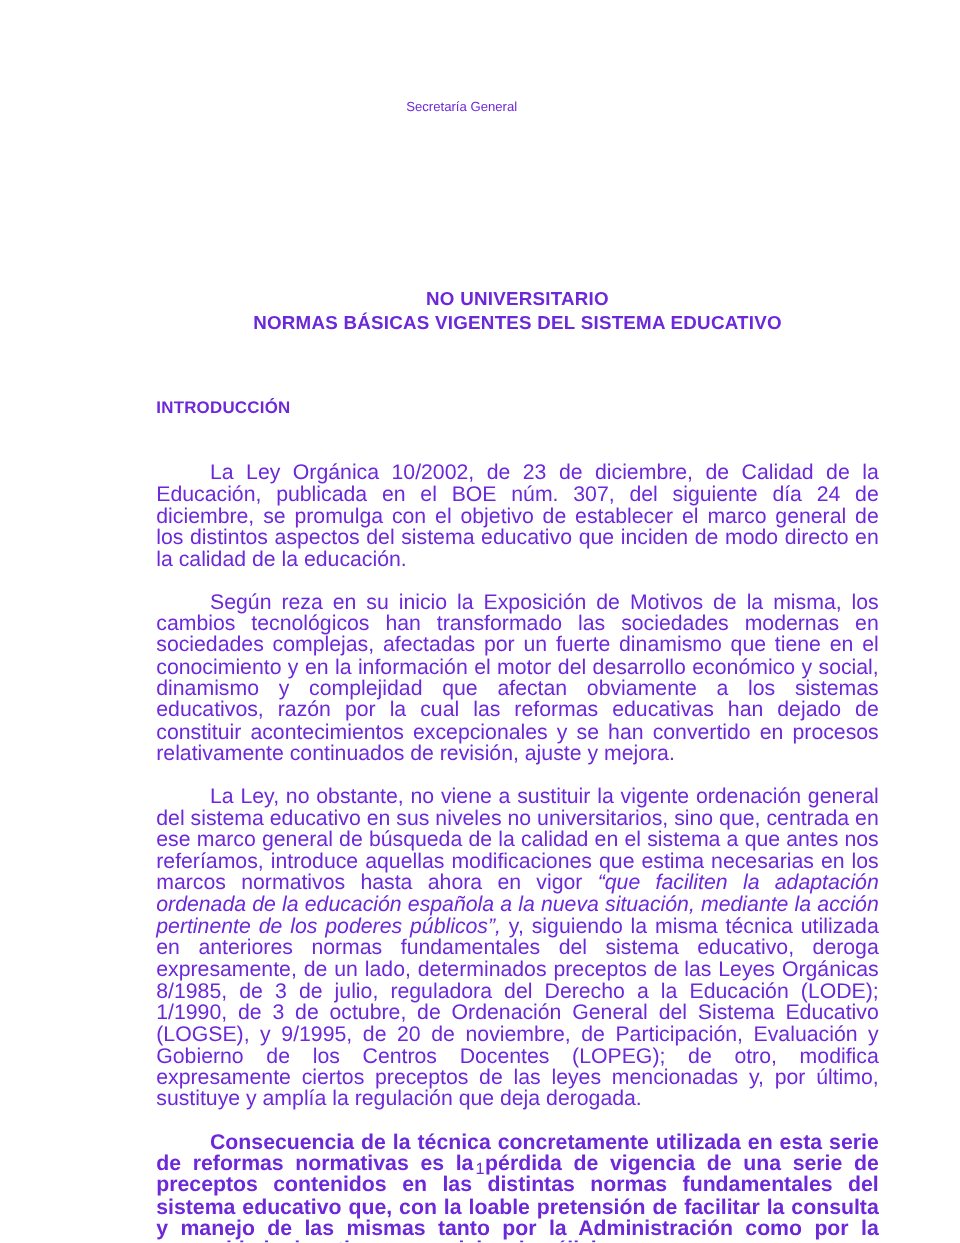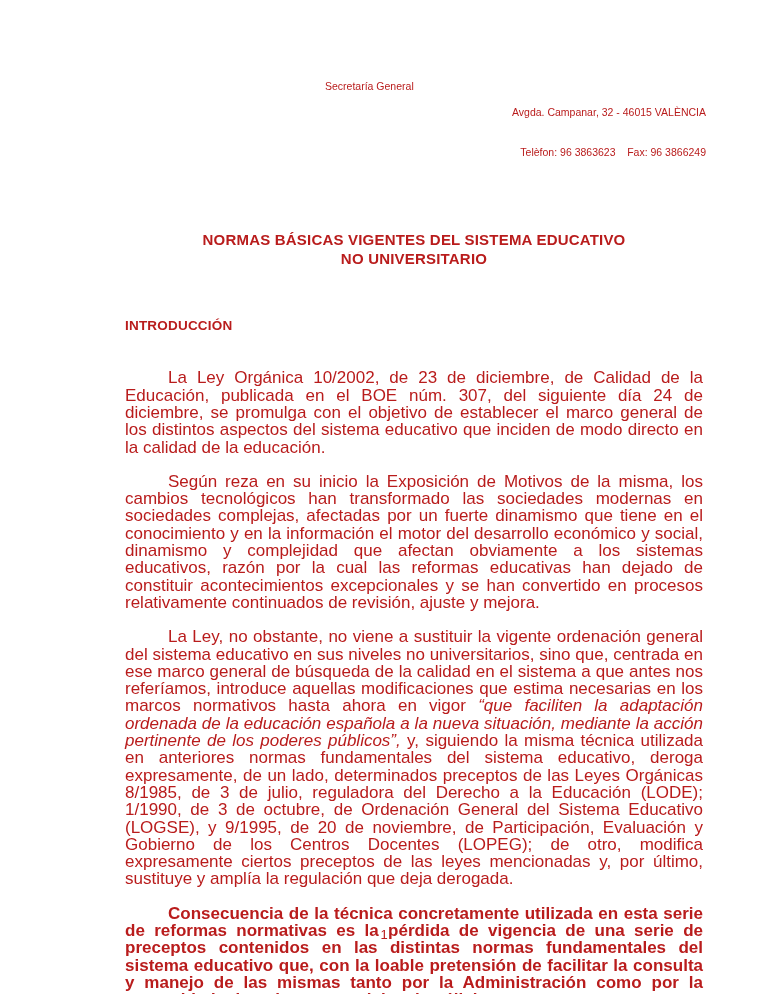--- a/index.html
+++ b/index.html
@@ -2,21 +2,21 @@
 <html><head>
 <meta charset="utf-8">
 <style>
   * { margin: 0; padding: 0; box-sizing: border-box; }
   html, body { background: #ffffff; }
   .page {
     position: relative;
     width: 768px;
     height: 994px;
     background: #ffffff;
-    color: #b91c1c;
+    color: #6d28d9;
     font-family: "Liberation Sans", "DejaVu Sans", sans-serif;
     overflow: hidden;
   }
   .letterhead-left {
     position: absolute;
     top: 80px;
     left: 325px;
     font-size: 10.5px;
     line-height: 1.25;
   }
@@ -67,30 +67,26 @@
     font-size: 13px;
   }
 </style>
 </head>
 <body>
 
 <div class="page">
 
   <div class="letterhead-left">Secretaría General</div>
 
-  <div class="letterhead-right">
-    <div>Avgda. Campanar, 32 - 46015 VALÈNCIA</div>
-    <div>Telèfon: 96 3863623    Fax: 96 3866249</div>
-  </div>
 
   <div class="content">
 
     <h1 class="doc-title">
+      <div>NO UNIVERSITARIO</div>
       <div>NORMAS BÁSICAS VIGENTES DEL SISTEMA EDUCATIVO</div>
-      <div>NO UNIVERSITARIO</div>
     </h1>
 
     <h2 class="section-heading">INTRODUCCIÓN</h2>
 
     <div class="body-text">
 
       <p class="para">La Ley Orgánica 10/2002, de 23 de diciembre, de Calidad de la Educación, publicada en el BOE núm. 307, del siguiente día 24 de diciembre, se promulga con el objetivo de establecer el marco general de los distintos aspectos del sistema educativo que inciden de modo directo en la calidad de la educación.</p>
 
       <p class="para">Según reza en su inicio la Exposición de Motivos de la misma, los cambios tecnológicos han transformado las sociedades modernas en sociedades complejas, afectadas por un fuerte dinamismo que tiene en el conocimiento y en la información el motor del desarrollo económico y social, dinamismo y complejidad que afectan obviamente a los sistemas educativos, razón por la cual las reformas educativas han dejado de constituir acontecimientos excepcionales y se han convertido en procesos relativamente continuados de revisión, ajuste y mejora.</p>
 

